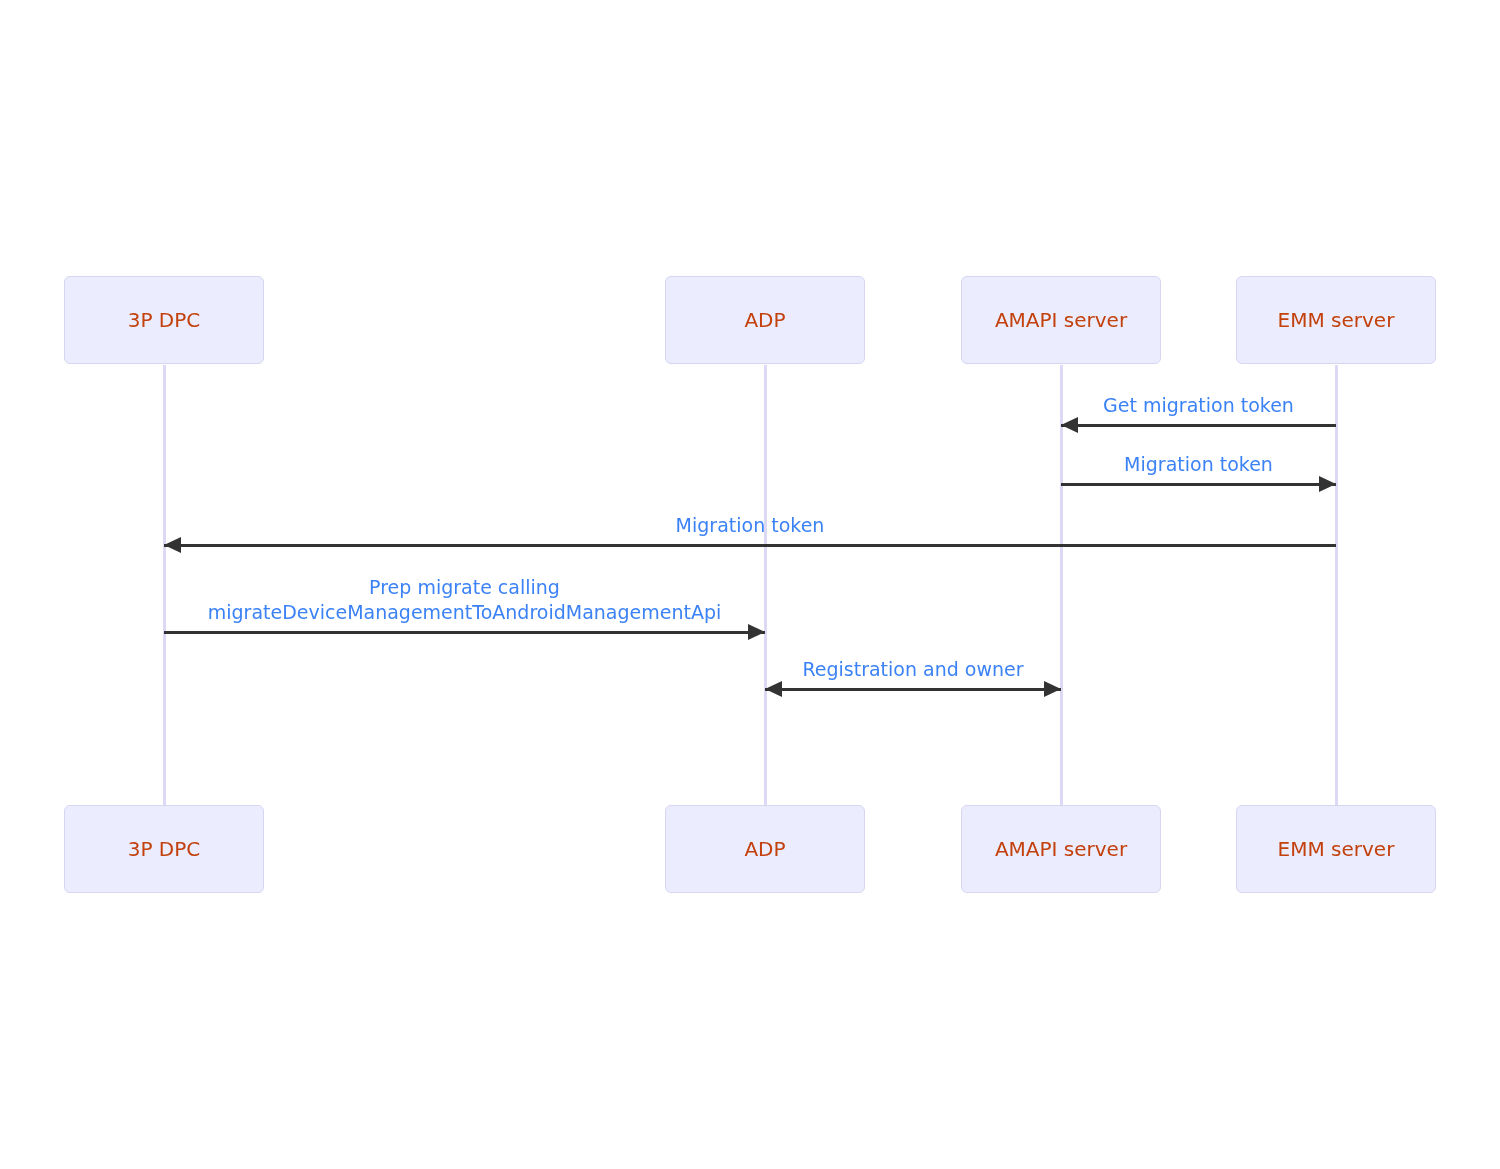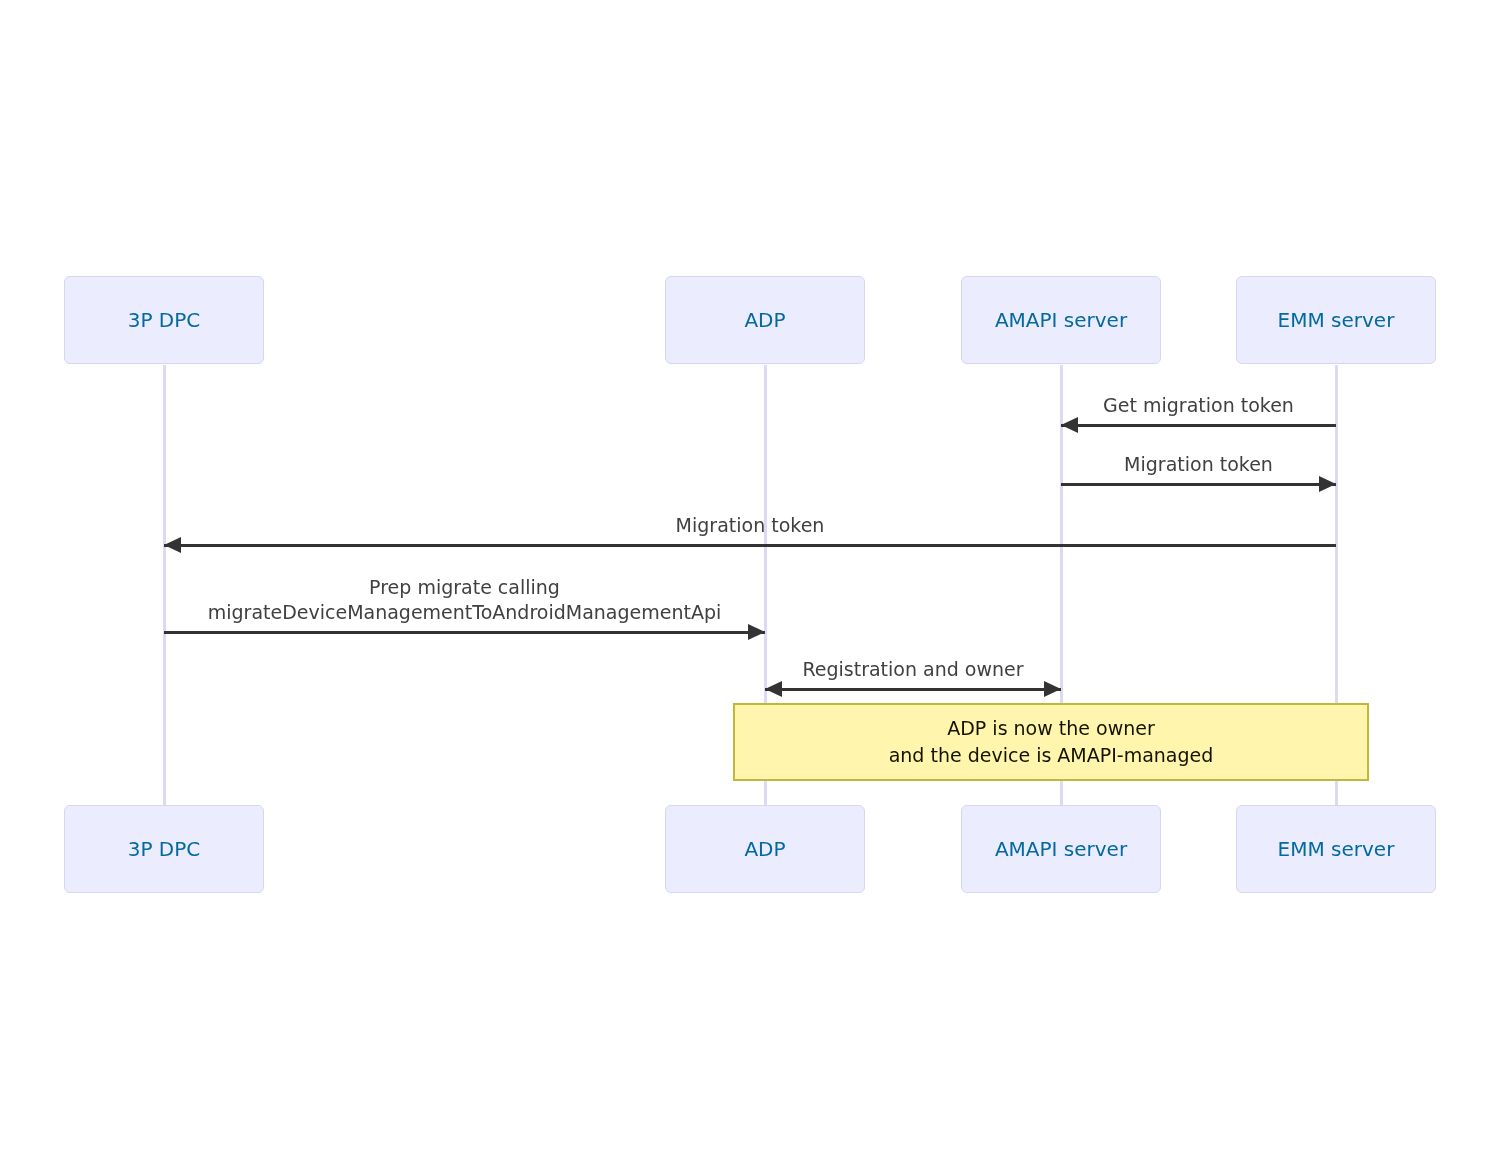--- a/index.html
+++ b/index.html
@@ -21,21 +21,21 @@
   
   .participant-box {
     position: absolute;
     box-sizing: border-box;
     background: #ECECFF;
     border: 1.5px solid #d7d5f0;
     border-radius: 6px;
     display: flex;
     align-items: center;
     justify-content: center;
-    color: #0369a1;
+    color: #c2410c;
     font-size: 20px;
     line-height: 1.2;
     text-align: right;
     z-index: 4;
   }
   
   .lifeline {
     position: absolute;
     width: 3px;
     background: #dcd9f5;
@@ -70,21 +70,21 @@
   .arrowhead.left {
     left: 0;
     border-right: 17px solid #333333;
   }
   .msg-label {
     position: absolute;
     left: 0;
     right: 0;
     bottom: 6px;
     text-align: center;
-    color: #404040;
+    color: #3b82f6;
     font-size: 19px;
     line-height: 25px;
     white-space: pre-line;
     pointer-events: none;
   }
   
   .note {
     position: absolute;
     box-sizing: border-box;
     background: #FFF5AD;
@@ -148,24 +148,20 @@
 migrateDeviceManagementToAndroidManagementApi</div>
   </div>
 
   <div class="msg" style="left:765px; top:688px; width:296px;">
     <div class="line"></div>
     <div class="arrowhead left"></div>
     <div class="arrowhead right"></div>
     <div class="msg-label">Registration and owner</div>
   </div>
 
-  <div class="note" style="left:733px; top:703px; width:636px; height:78px;">
-    <span>ADP is now the owner
-and the device is AMAPI-managed</span>
-  </div>
 
   <div class="participant-box" style="left:64px; top:805px; width:200px; height:88px;">
     <span>3P DPC</span>
   </div>
   <div class="participant-box" style="left:665px; top:805px; width:200px; height:88px;">
     <span>ADP</span>
   </div>
   <div class="participant-box" style="left:961px; top:805px; width:200px; height:88px;">
     <span>AMAPI server</span>
   </div>

